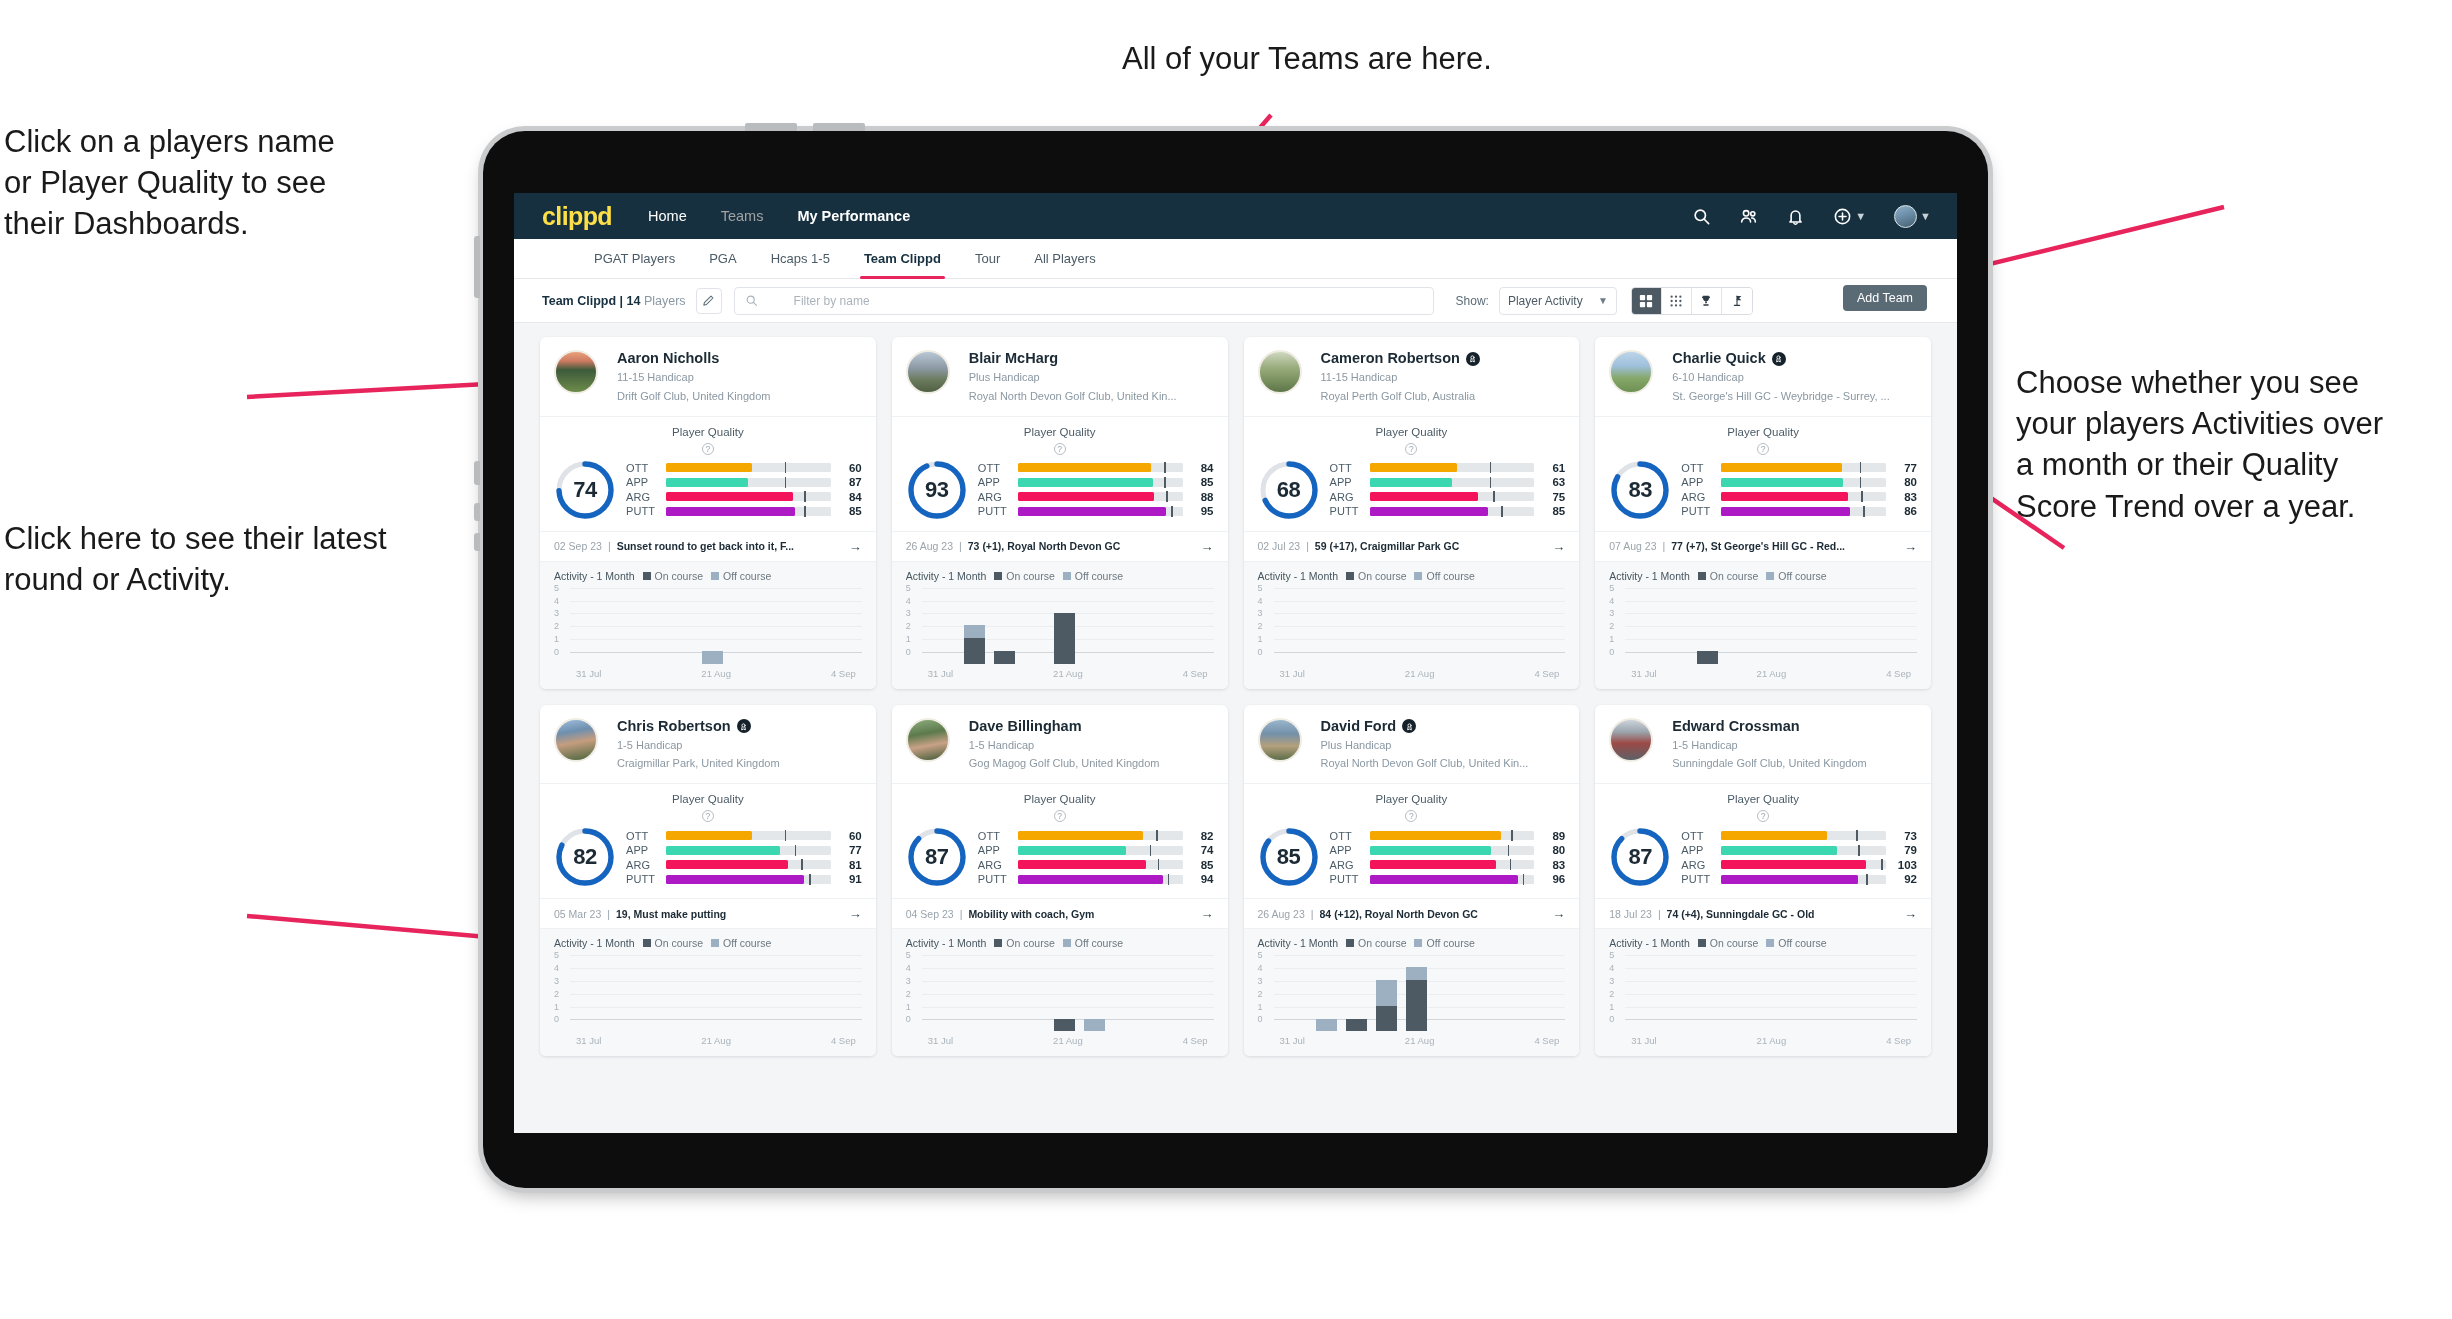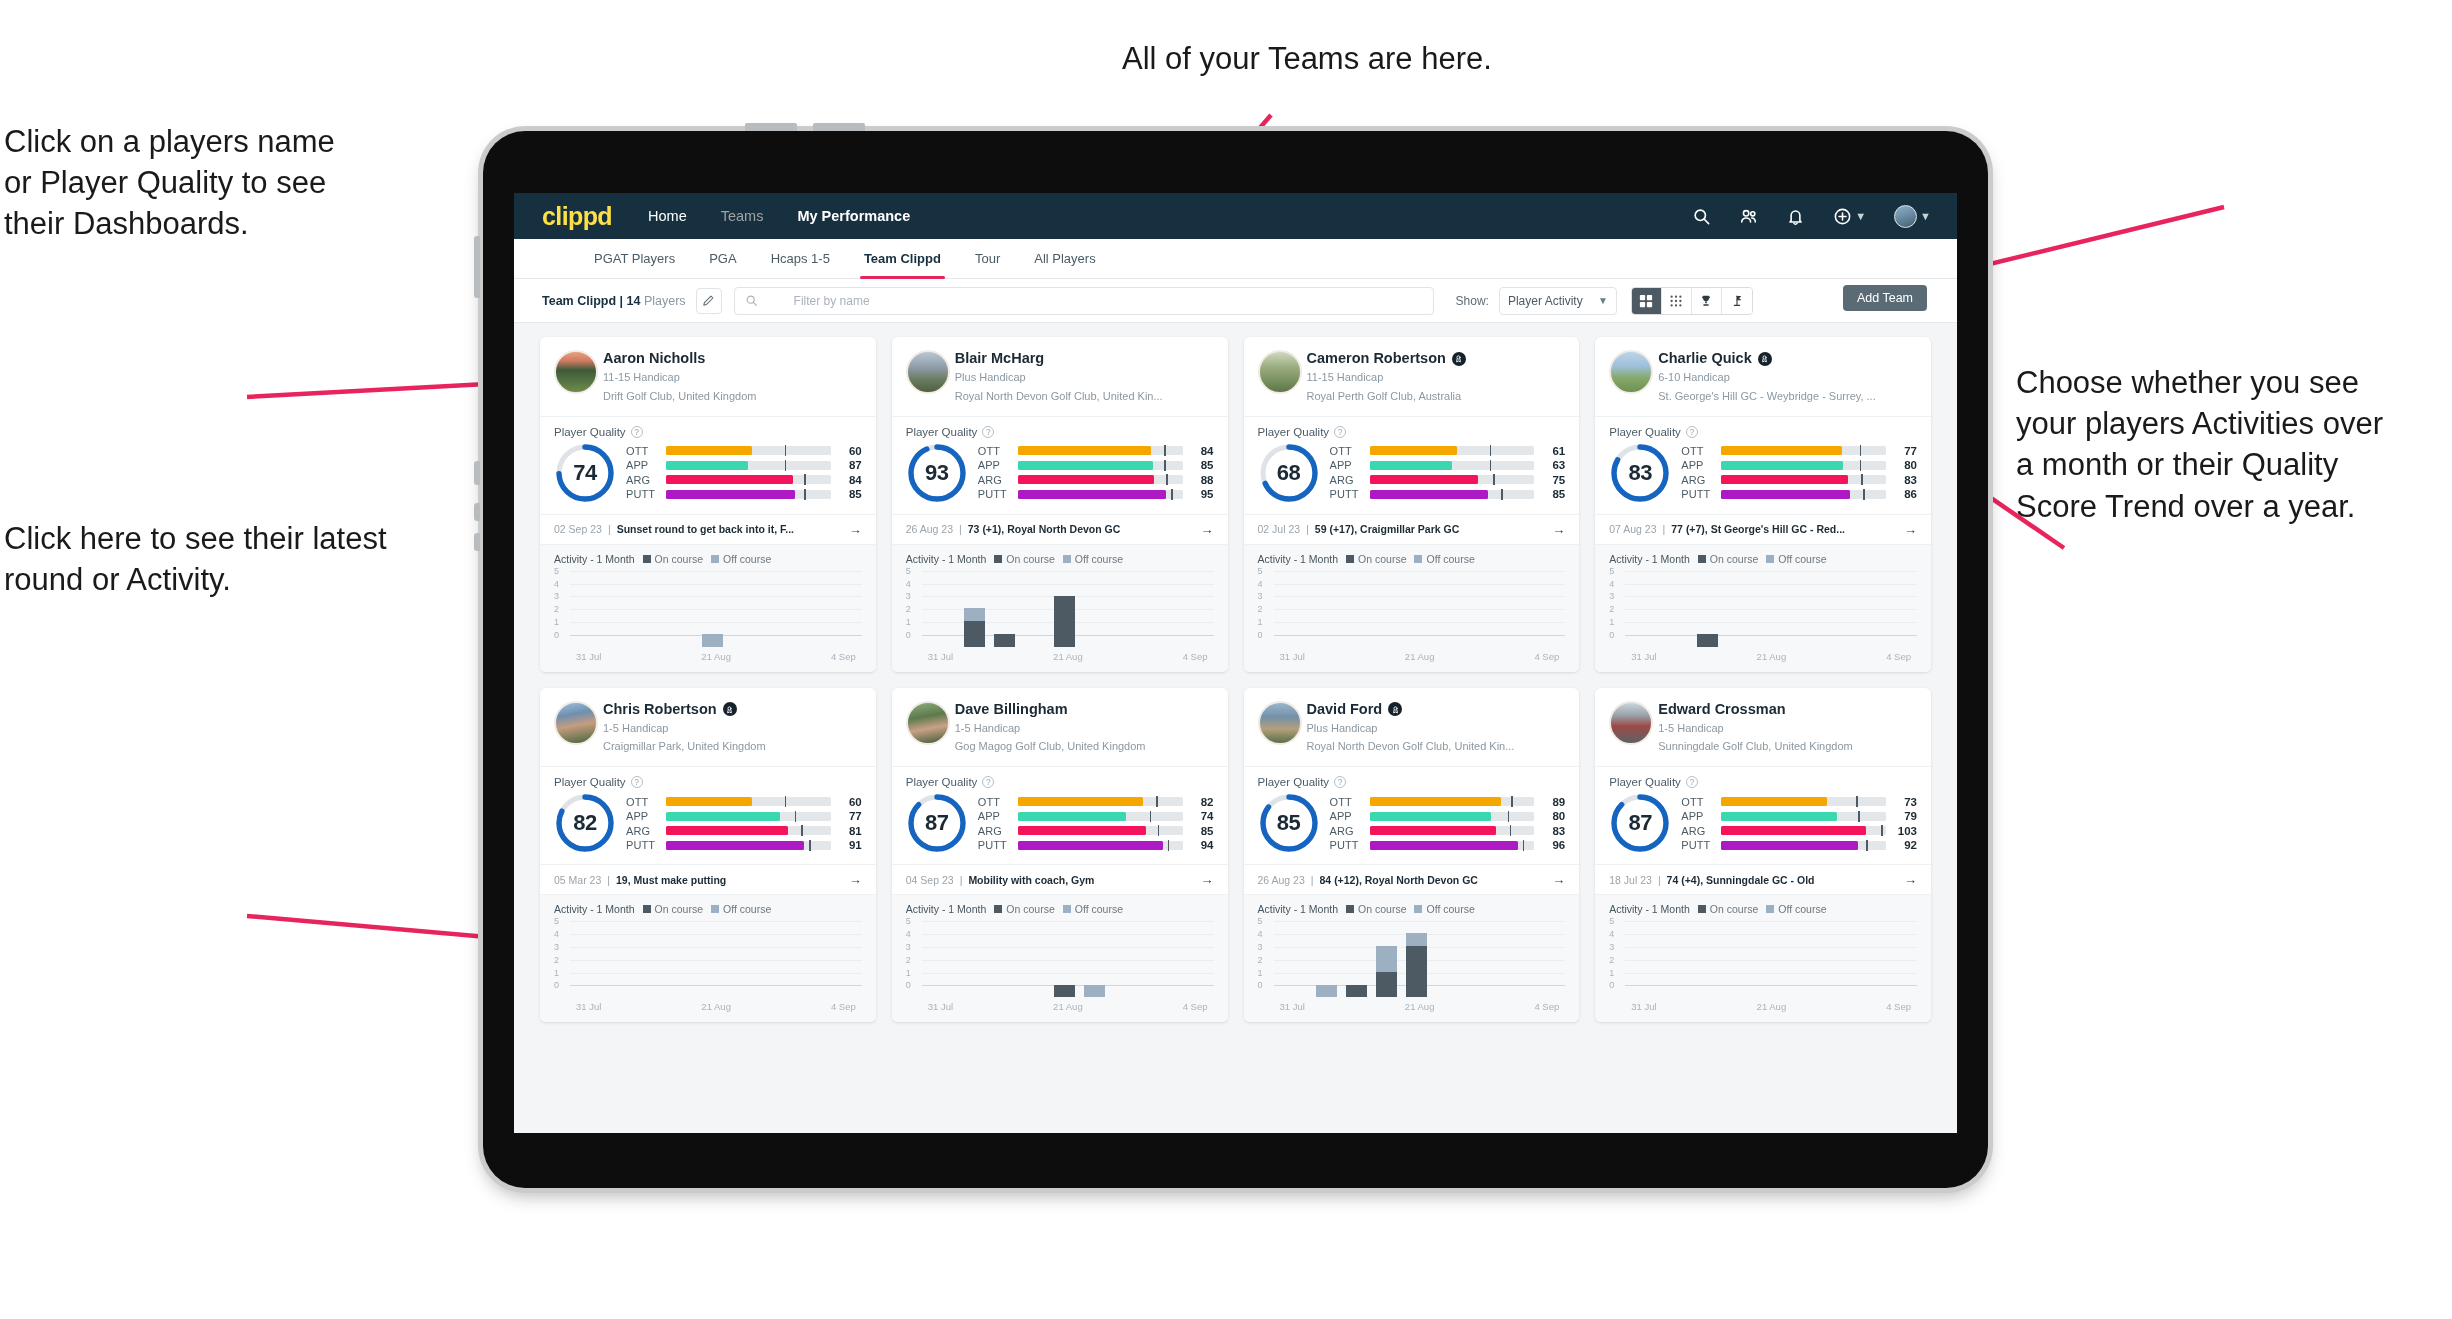--- a/index.html
+++ b/index.html
@@ -139,21 +139,21 @@
   
   .grid {
     padding: 14px 26px 0 26px;
     display: grid; grid-template-columns: repeat(4, 1fr); gap: 16px;
   }
   .card {
     background:#fff; border-radius: 6px;
     box-shadow: 0 1px 3px rgba(16,32,44,.13);
     overflow:hidden;
   }
-  .card-head { display:flex; gap: 5px; padding: 13px 14px 12px 14px; }
+  .card-head { display:flex; gap: 19px; padding: 13px 14px 12px 14px; }
   .pavatar {
     width: 44px; height: 44px; border-radius: 50%;
     flex: 0 0 auto; border: 2px solid #f0ece4;
     background-size: cover;
   }
   .av1 { background: linear-gradient(180deg,#e9a27a 0%,#cf7b63 22%,#3d5a3a 45%,#6d8c4a 100%); }
   .av2 { background: linear-gradient(180deg,#b9c7d4 0%,#8d9aa6 40%,#6a7a5c 70%,#516043 100%); }
   .av3 { background: linear-gradient(180deg,#cfd8bf 0%,#98ab7c 40%,#7b9160 70%,#5d7549 100%); }
   .av4 { background: linear-gradient(180deg,#bcd4e8 0%,#9ec0dc 35%,#86a86a 65%,#6d9153 100%); }
   .av5 { background: linear-gradient(170deg,#9fbfe0 0%,#6f8fae 30%,#c59d7e 55%,#47643d 100%); }
@@ -168,21 +168,21 @@
   .badge-ic {
     width: 14px; height: 14px; border-radius:50%;
     background:#16222b; display:inline-flex; align-items:center; justify-content:center;
     flex: 0 0 auto;
   }
   .badge-ic svg { width: 9px; height:9px; }
   .pmeta { font-size: 11px; color:#8b98a2; margin-top: 3px; line-height: 1.38;
            white-space: nowrap; overflow:hidden; text-overflow: ellipsis; max-width: 240px; }
 
   .pq-sec { padding: 0 14px 10px 14px; border-top: 1px solid #eef0f2; }
-  .pq-title { font-size: 11.5px; color:#4b5b66; margin: 9px 0 4px 0; display:flex; align-items:center; gap:5px; }
+  .pq-title { font-size: 11.5px; color:#4b5b66; margin: 9px 0 4px 0; display:flex; align-items:center; gap:5px;flex-direction:column; }
   .qmark { width: 12px; height: 12px; border-radius:50%; border:1px solid #b6bfc7;
            color:#9aa4ac; font-size: 8.5px; display:flex; align-items:center; justify-content:center; }
   .pq-body { display:flex; align-items:center; gap: 10px; }
   .ring { position: relative; width: 62px; height: 62px; flex: 0 0 auto; }
   .ring svg { width: 62px; height: 62px; transform: rotate(-90deg); display:block; }
   .ring .val {
     position:absolute; inset:0; display:flex; align-items:center; justify-content:center;
     font-size: 22px; font-weight: 600; color:#1b2a34; letter-spacing:-0.5px;
   }
   .ring .dot { position:absolute; width:4px; height:4px; border-radius:50%; background:#1565c0; }

